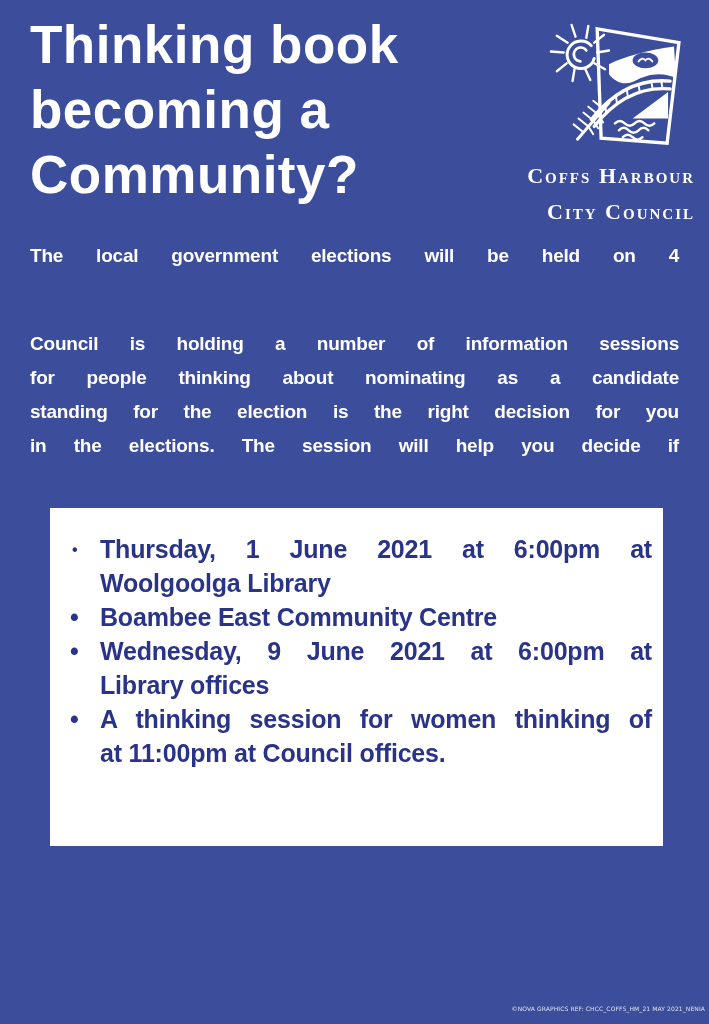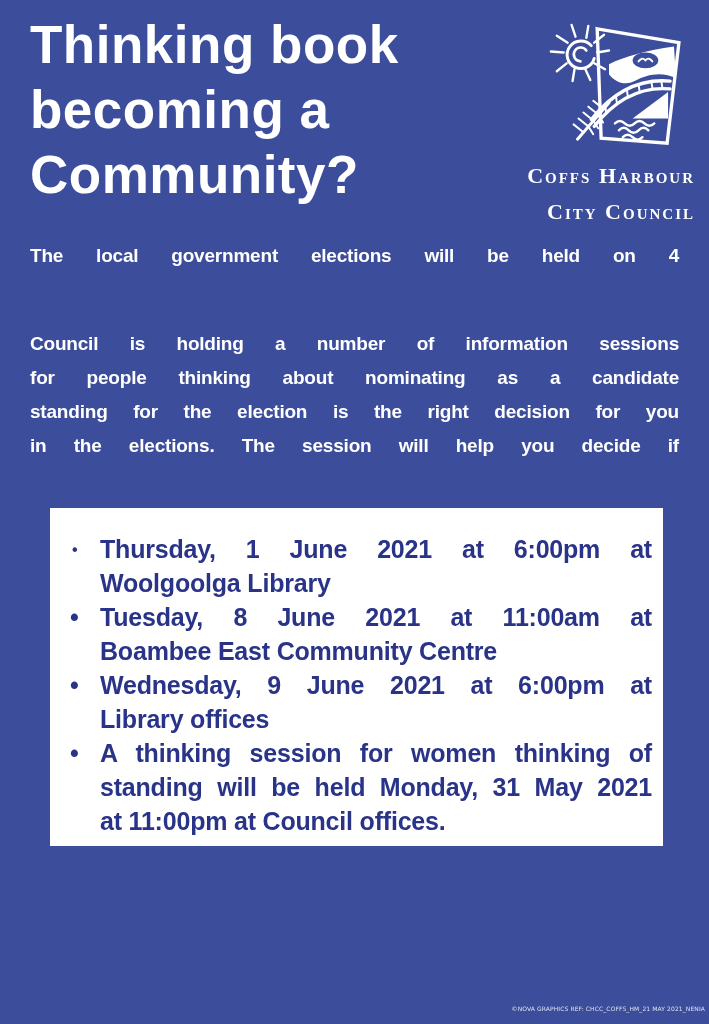--- a/index.html
+++ b/index.html
@@ -132,32 +132,30 @@
   </div>
 
   <div class="box">
     <div class="item first-item">
       <span class="bullet">•</span>
       <div class="jline">Thursday, 1 June 2021 at 6:00pm at</div>
       <div class="lline">Woolgoolga Library</div>
     </div>
     <div class="item">
       <span class="bullet">•</span>
-      <div class="jline">Tuesday, 8 June 2021 at 11:00am at</div>
       <div class="lline">Boambee East Community Centre</div>
     </div>
     <div class="item">
       <span class="bullet">•</span>
       <div class="jline">Wednesday, 9 June 2021 at 6:00pm at</div>
       <div class="lline">Library offices</div>
     </div>
     <div class="item">
       <span class="bullet">•</span>
       <div class="jline">A thinking session for women thinking of</div>
-      <div class="jline">standing will be held Monday, 31 May 2021</div>
       <div class="lline">at 11:00pm at Council offices.</div>
     </div>
   </div>
 
 
   <div class="credit">©NOVA GRAPHICS REF: CHCC_COFFS_HM_21 MAY 2021_NENIA</div>
 
 </div>
 
 </body></html>

